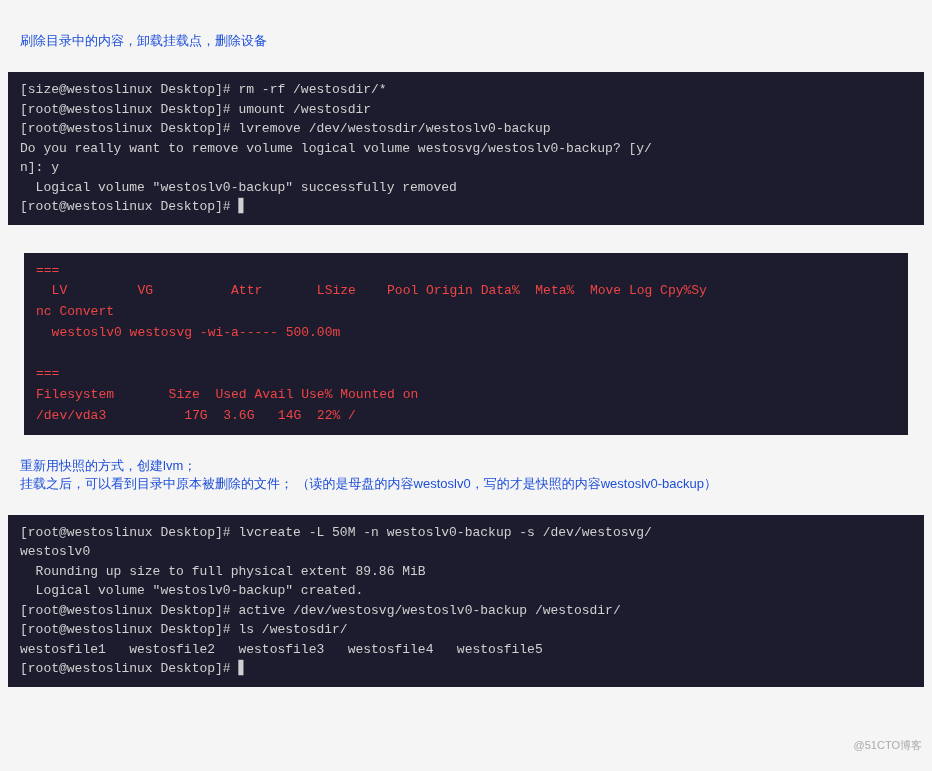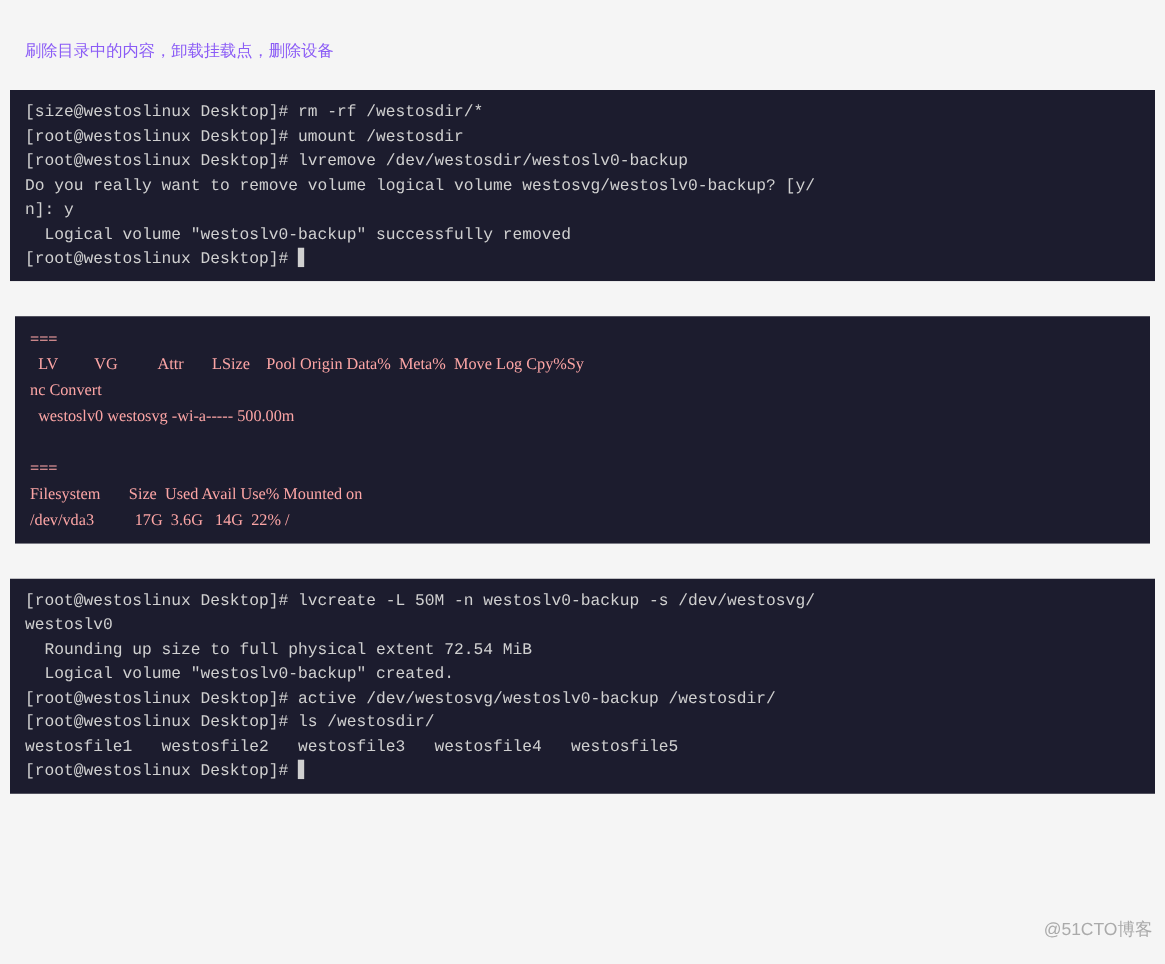--- a/index.html
+++ b/index.html
@@ -33,41 +33,41 @@
     }
     .section-gap {
       height: 14px;
       background: #f5f5f5;
     }
     .annotation {
       padding: 8px 12px;
       margin: 0 8px;
       font-family: 'SimSun', 'Microsoft YaHei', sans-serif;
       font-size: 13px;
-      color: #8b5cf6;
+      color: #1d4ed8;
       background: #f5f5f5;
     }
     .watermark {
       position: fixed;
       bottom: 18px;
       right: 10px;
       color: #aaa;
-      font-size: 14px;
+      font-size: 11px;
       font-family: Arial, sans-serif;
       margin-top: 32px;
     }
     .lv-table {
       background: #1c1c2e;
-      color: #fca5a5;
+      color: #ef4444;
       padding: 8px 12px;
-      margin: 0 12px;
+      margin: 0 24px;
       font-size: 13px;
       line-height: 1.6;
       white-space: pre;
-      font-family: Liberation Serif, serif;
+      font-family: Liberation Mono, monospace;
     }
   </style>
 </head>
 <body>
 
 <div class="page-wrapper">
 
 
   <div class="section-gap"></div>
 
@@ -92,26 +92,30 @@
 <span>  LV         VG          Attr       LSize    Pool Origin Data%  Meta%  Move Log Cpy%Sy</span>
 <span>nc Convert</span>
 <span>  westoslv0 westosvg -wi-a----- 500.00m</span>
 
 <span>===</span>
 <span>Filesystem       Size  Used Avail Use% Mounted on</span>
 <span>/dev/vda3          17G  3.6G   14G  22% /</span></div>
 
   <div class="section-gap"></div>
 
+  <div class="annotation">
+    <span>重新用快照的方式，创建lvm；</span><br>
+    <span>挂载之后，可以看到目录中原本被删除的文件；  （读的是母盘的内容westoslv0，写的才是快照的内容westoslv0-backup）</span>
+  </div>
 
   <div class="section-gap"></div>
 
   <div class="terminal-block dark-navy"><span>[root@westoslinux Desktop]# lvcreate -L 50M -n westoslv0-backup -s /dev/westosvg/</span>
 <span>westoslv0</span>
-<span>  Rounding up size to full physical extent 72.54 MiB</span>
+<span>  Rounding up size to full physical extent 89.86 MiB</span>
 <span>  Logical volume "westoslv0-backup" created.</span>
 <span>[root@westoslinux Desktop]# active /dev/westosvg/westoslv0-backup /westosdir/</span>
 <span>[root@westoslinux Desktop]# ls /westosdir/</span>
 <span>westosfile1   westosfile2   westosfile3   westosfile4   westosfile5</span>
 <span>[root@westoslinux Desktop]# ▋</span></div>
 
 </div>
 
 <div class="watermark">@51CTO博客</div>
 

